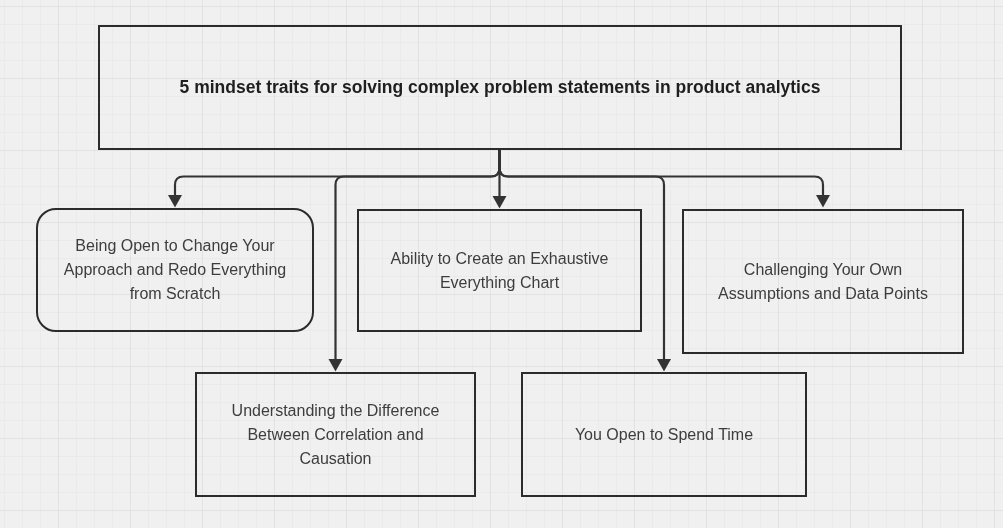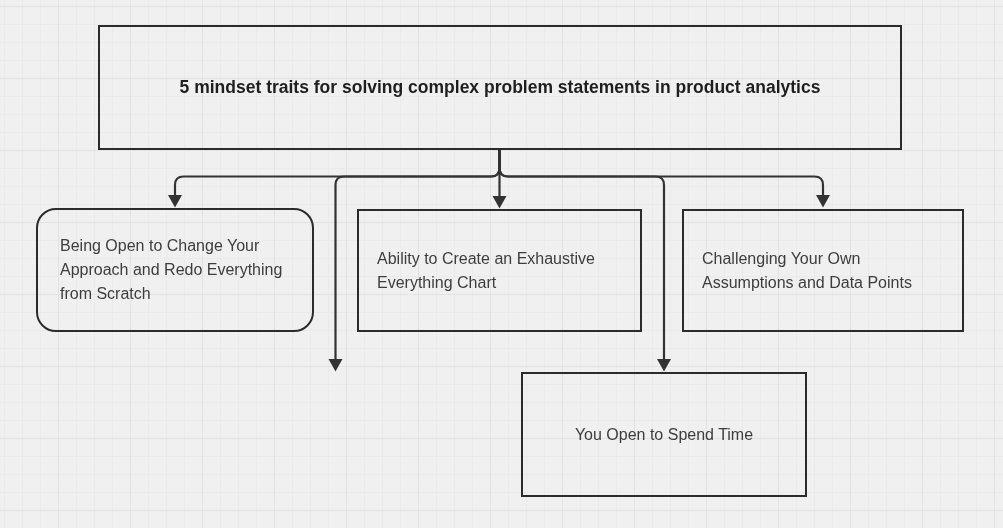--- a/index.html
+++ b/index.html
@@ -49,36 +49,37 @@
     fill: var(--connector);
     stroke: none;
   }
   .node {
     position: absolute;
     border: 2px solid var(--border);
     background: transparent;
     display: flex;
     align-items: center;
     justify-content: center;
+    text-align: center;
   }
   .node .label {
     color: var(--text);
     font-size: 16px;
     line-height: 1.5;
   }
   .node.title-node .label {
     color: var(--title-text);
     font-weight: bold;
     font-size: 17.5px;
     line-height: 1.5;
   }
   .title-node   { left: 98px;  top: 25px;  width: 804px; height: 125px; padding: 0 30px; }
   .node-change  { left: 36px;  top: 208px; width: 278px; height: 124px; padding: 0 22px; border-radius: 20px; }
   .node-hypo    { left: 357px; top: 209px; width: 285px; height: 123px; padding: 0 18px; }
-  .node-assume  { left: 682px; top: 209px; width: 282px; height: 123px; padding: 0 18px; }
+  .node-assume  { left: 682px; top: 209px; width: 282px; height: 145px; padding: 0 18px; }
   .node-corr    { left: 195px; top: 372px; width: 281px; height: 125px; padding: 0 18px; }
   .node-time    { left: 521px; top: 372px; width: 286px; height: 125px; padding: 0 18px; }
 </style>
 </head>
 <body>
 
 <div class="canvas">
 
   <svg class="connectors" viewBox="0 0 1003 528" xmlns="http://www.w3.org/2000/svg">
 
@@ -107,18 +108,21 @@
   </div>
 
   <div class="node node-hypo">
     <div class="label">Ability to Create an Exhaustive Everything Chart</div>
   </div>
 
   <div class="node node-assume">
     <div class="label">Challenging Your Own Assumptions and Data Points</div>
   </div>
 
+  <div class="node node-corr">
+    <div class="label">Understanding the Difference Between Correlation and Causation</div>
+  </div>
 
   <div class="node node-time">
     <div class="label">You Open to Spend Time</div>
   </div>
 
 </div>
 
 </body></html>

